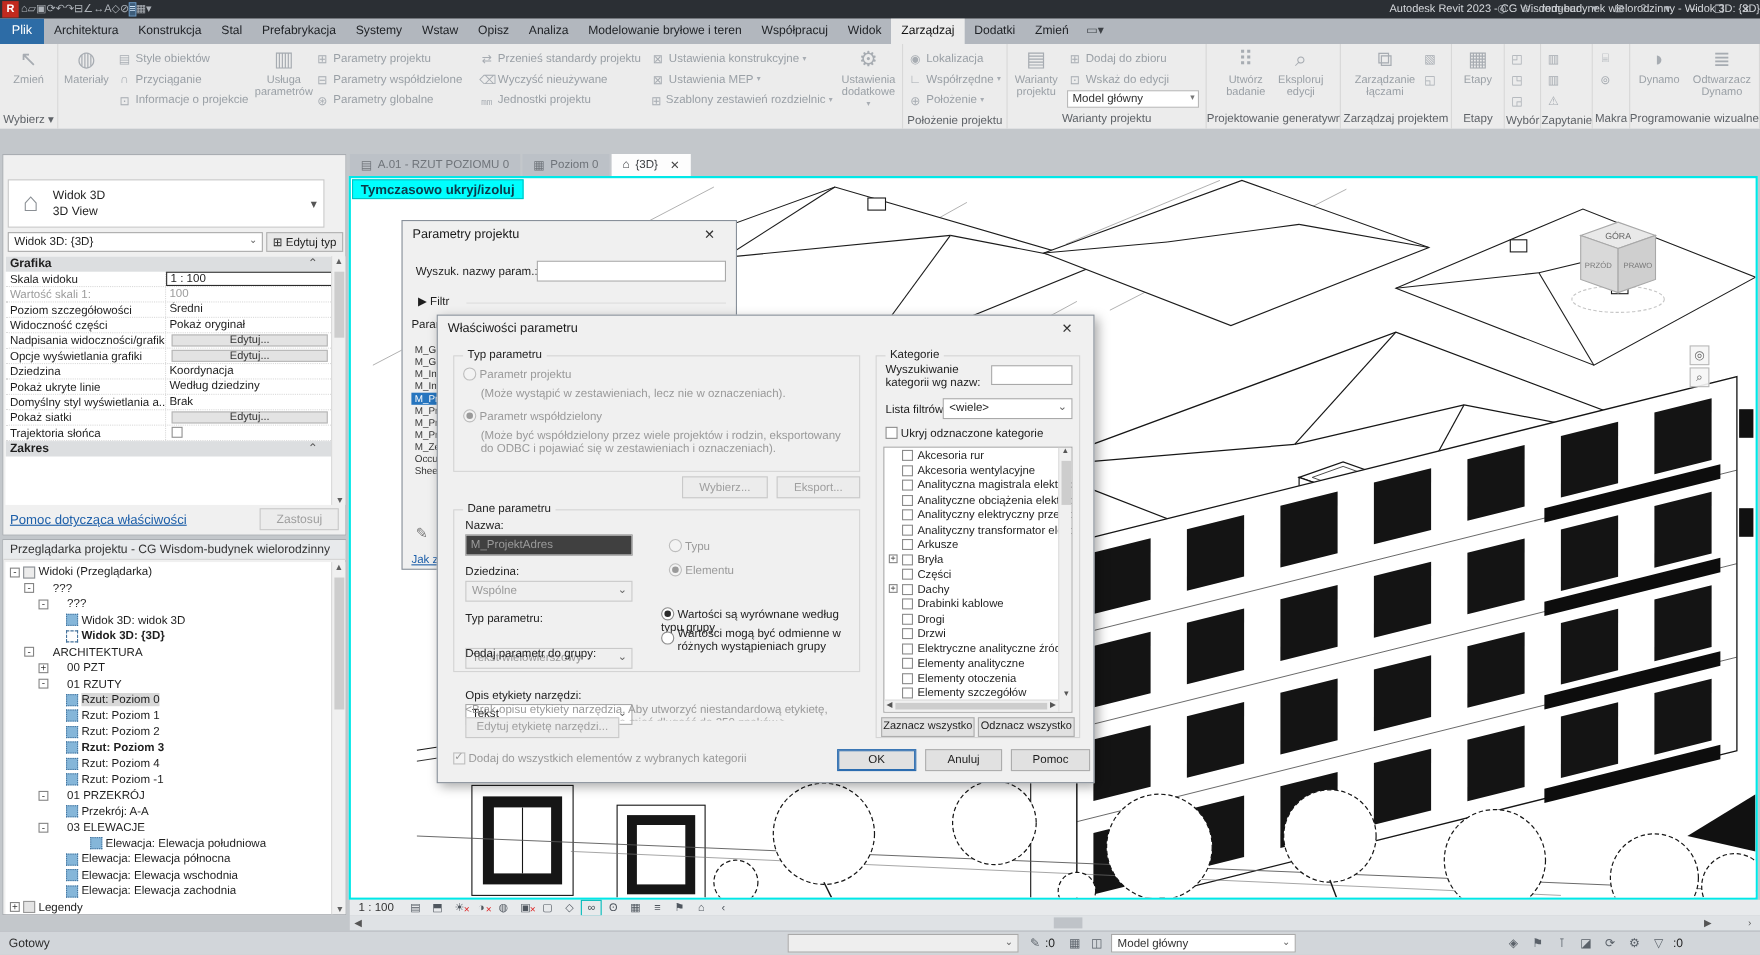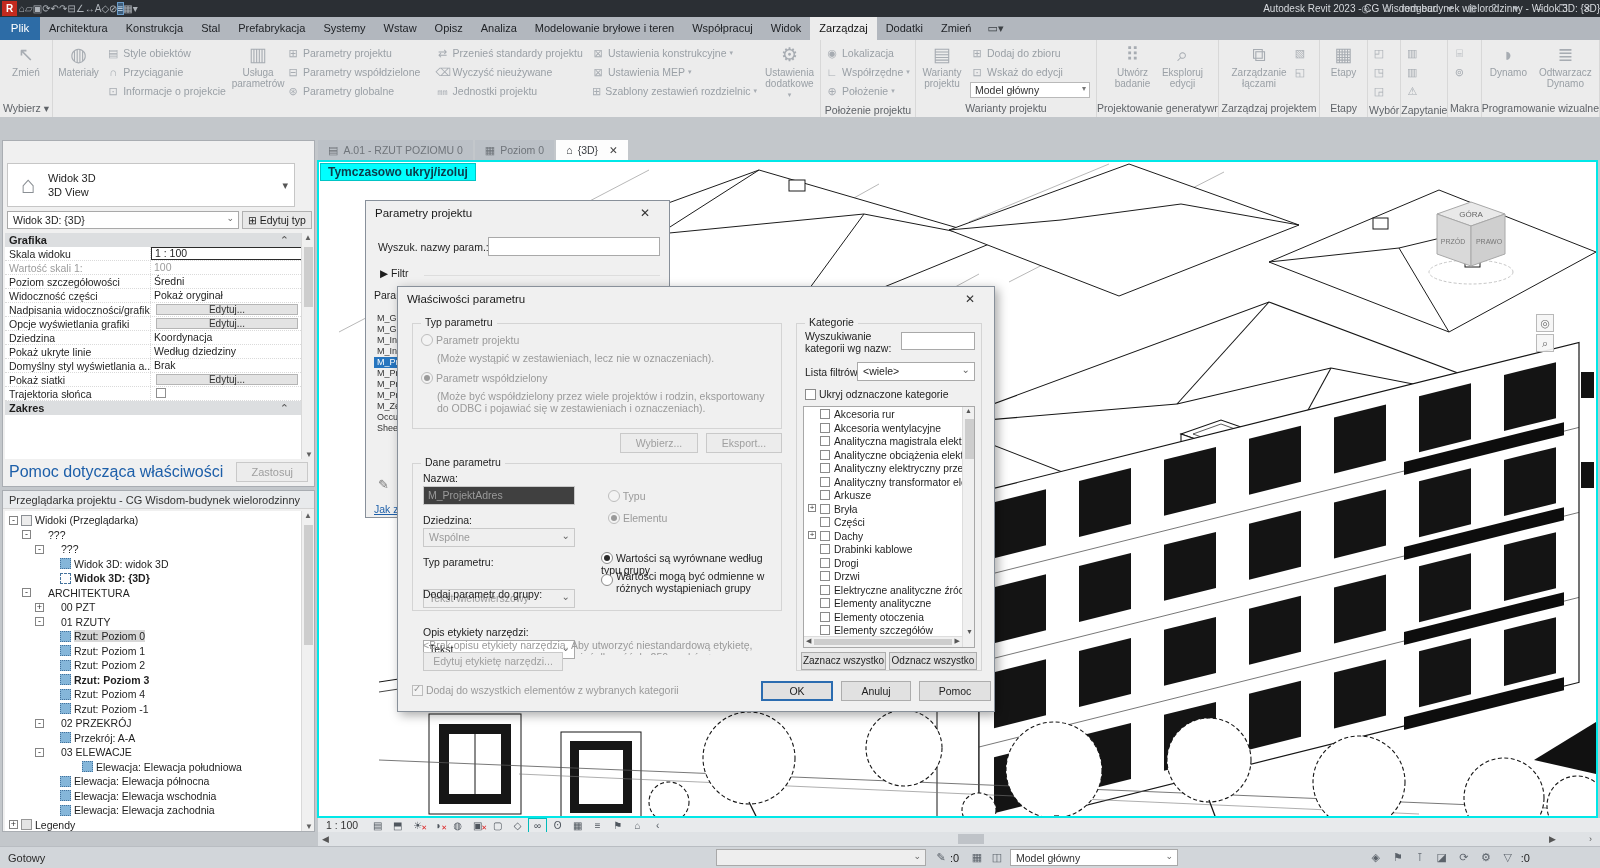--- a/index.html
+++ b/index.html
@@ -51,21 +51,21 @@
 .pv{flex:1;height:100%;line-height:13px;padding:0 3px;white-space:nowrap;overflow:hidden}
 .v-framed{border:1px solid #2b2b2b;line-height:11px}
 .v-dis{color:#9c9c9c}
 .pbtn{display:block;margin:1px 2px;background:#e3e3e3;border:1px solid #b5b5b5;text-align:center;height:11px;line-height:10px;font-size:10px;color:#333}
 .pcheck{width:10px;height:10px;border:1px solid #8f8f8f;background:#fff;display:inline-block;margin:1px 0 0 2px}
 .psec{height:14px;background:#dcdee0;font-weight:bold;padding-left:4px;line-height:14px;display:flex}
 .psec span.car{margin-left:auto;padding-right:14px;font-weight:normal;color:#555}
 .vscroll{position:absolute;width:13px;background:#f0f0f0;border-left:1px solid #d9d9d9;font-size:8px;color:#606060;text-align:center}
 .vthumb{position:absolute;left:2px;width:9px;background:#cdcdcd}
 .pfoot{position:absolute;left:0;bottom:2px;width:100%;height:24px;display:flex;align-items:center;padding:0 6px}
-.plink{color:#1d5fa9;font-size:16px}
+.plink{color:#1d5fa9;text-decoration:underline;font-size:12px}
 .zast{margin-left:auto;border:1px solid #c9c9c9;background:#ececec;color:#9f9f9f;padding:3px 14px}
 
 .tree{position:absolute;left:2px;top:20px;width:298px;height:320px;background:#fff;overflow:hidden;padding-top:2px}
 .tree-item{height:14.5px;display:flex;align-items:center;gap:3px;white-space:nowrap;font-size:10.5px}
 .exp{width:9px;height:9px;min-width:9px;border:1px solid #848484;background:#fff;font-size:9px;line-height:7px;text-align:center;color:#333}
 .exp-none{visibility:hidden}
 .ticon{width:11px;height:11px;min-width:11px}
 .ic-none{visibility:hidden}
 .ic-browser{background:#ececec;border:1px solid #8b8f94}
 .ic-v3d,.ic-plan,.ic-sec,.ic-elev{background:#85b6d9;border:1px dotted #44729c}
@@ -556,21 +556,21 @@
           <span class="tlabel">Rzut: Poziom 4</span>
         </div>
         <div class="tree-item" style="padding-left: 43px;">
           <span class="exp exp-none"></span>
           <span class="ticon ic-plan"></span>
           <span class="tlabel">Rzut: Poziom -1</span>
         </div>
         <div class="tree-item" style="padding-left: 30px;">
           <span class="exp">-</span>
           <span class="ticon ic-none"></span>
-          <span class="tlabel">02 PRZEKRÓJ</span>
+          <span class="tlabel">01 PRZEKRÓJ</span>
         </div>
         <div class="tree-item" style="padding-left: 43px;">
           <span class="exp exp-none"></span>
           <span class="ticon ic-sec"></span>
           <span class="tlabel">Przekrój: A-A</span>
         </div>
         <div class="tree-item" style="padding-left: 30px;">
           <span class="exp">-</span>
           <span class="ticon ic-none"></span>
           <span class="tlabel">03 ELEWACJE</span>

